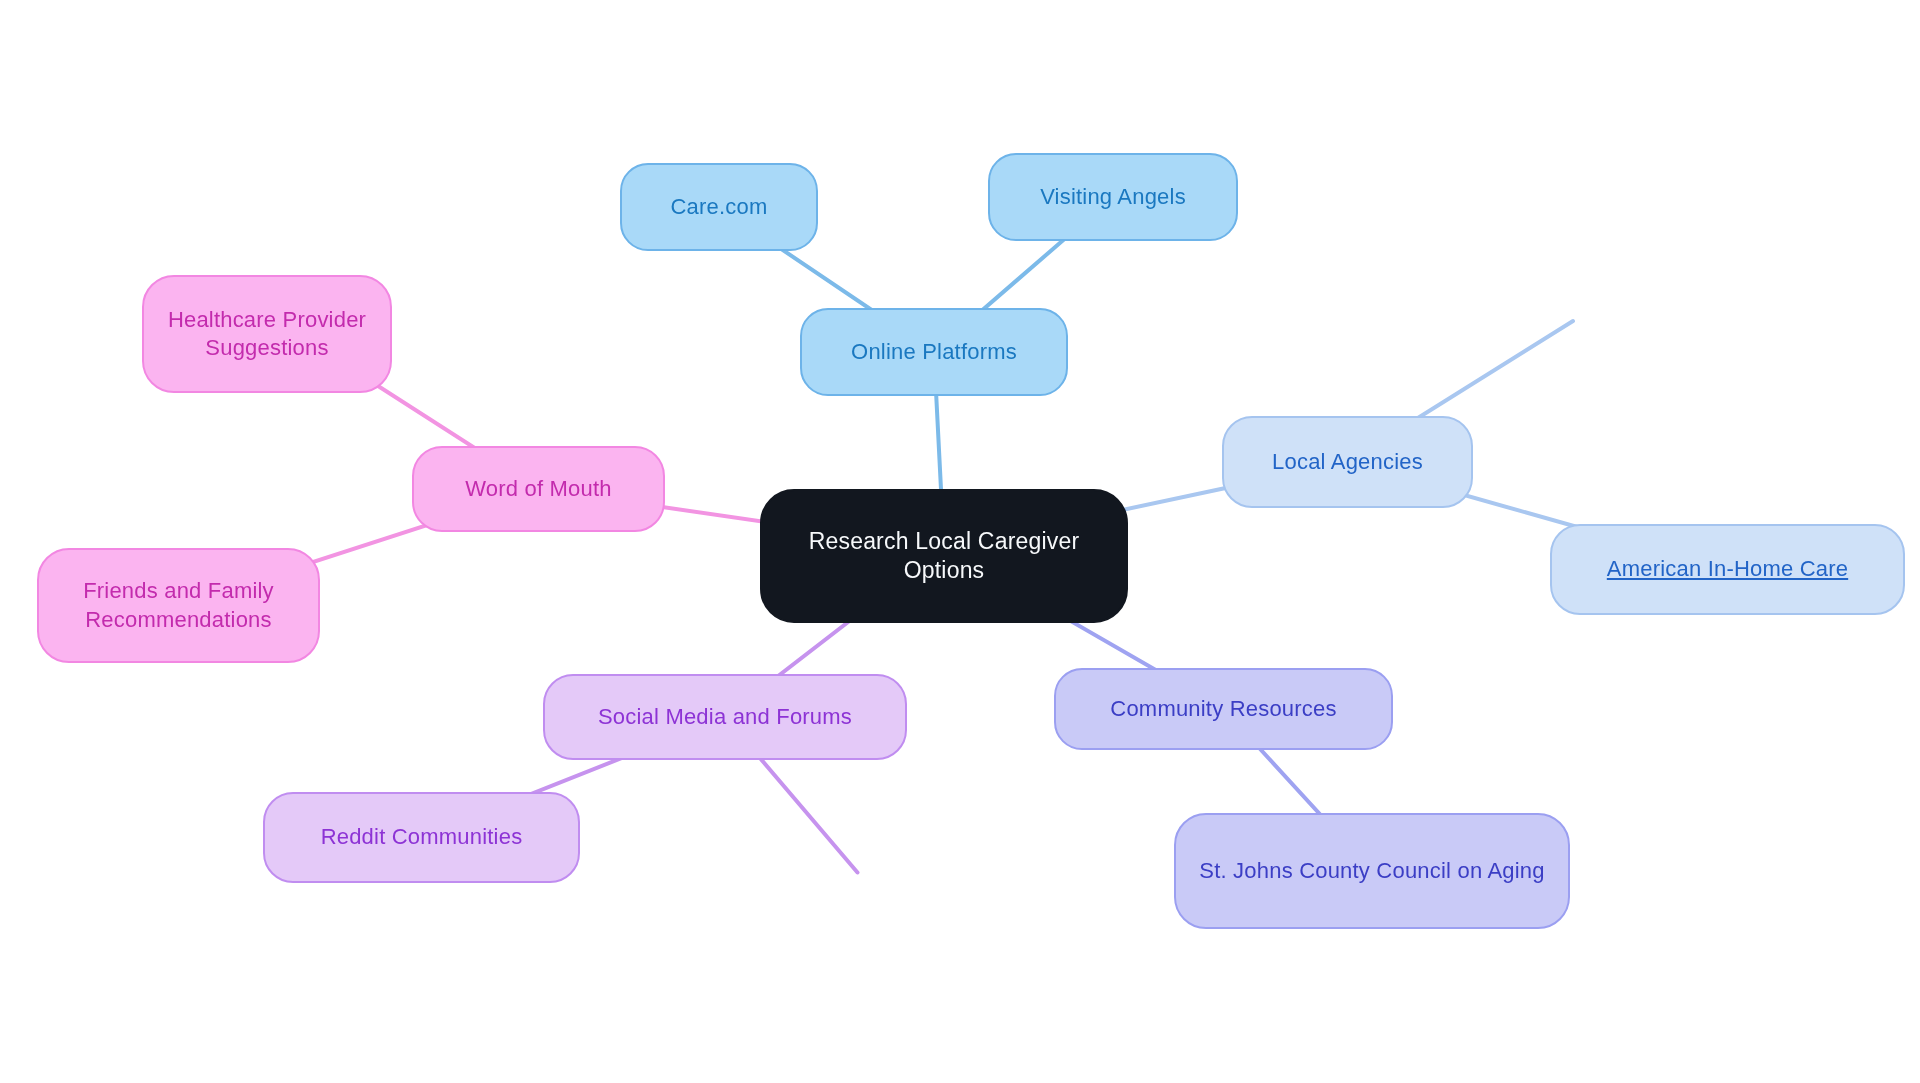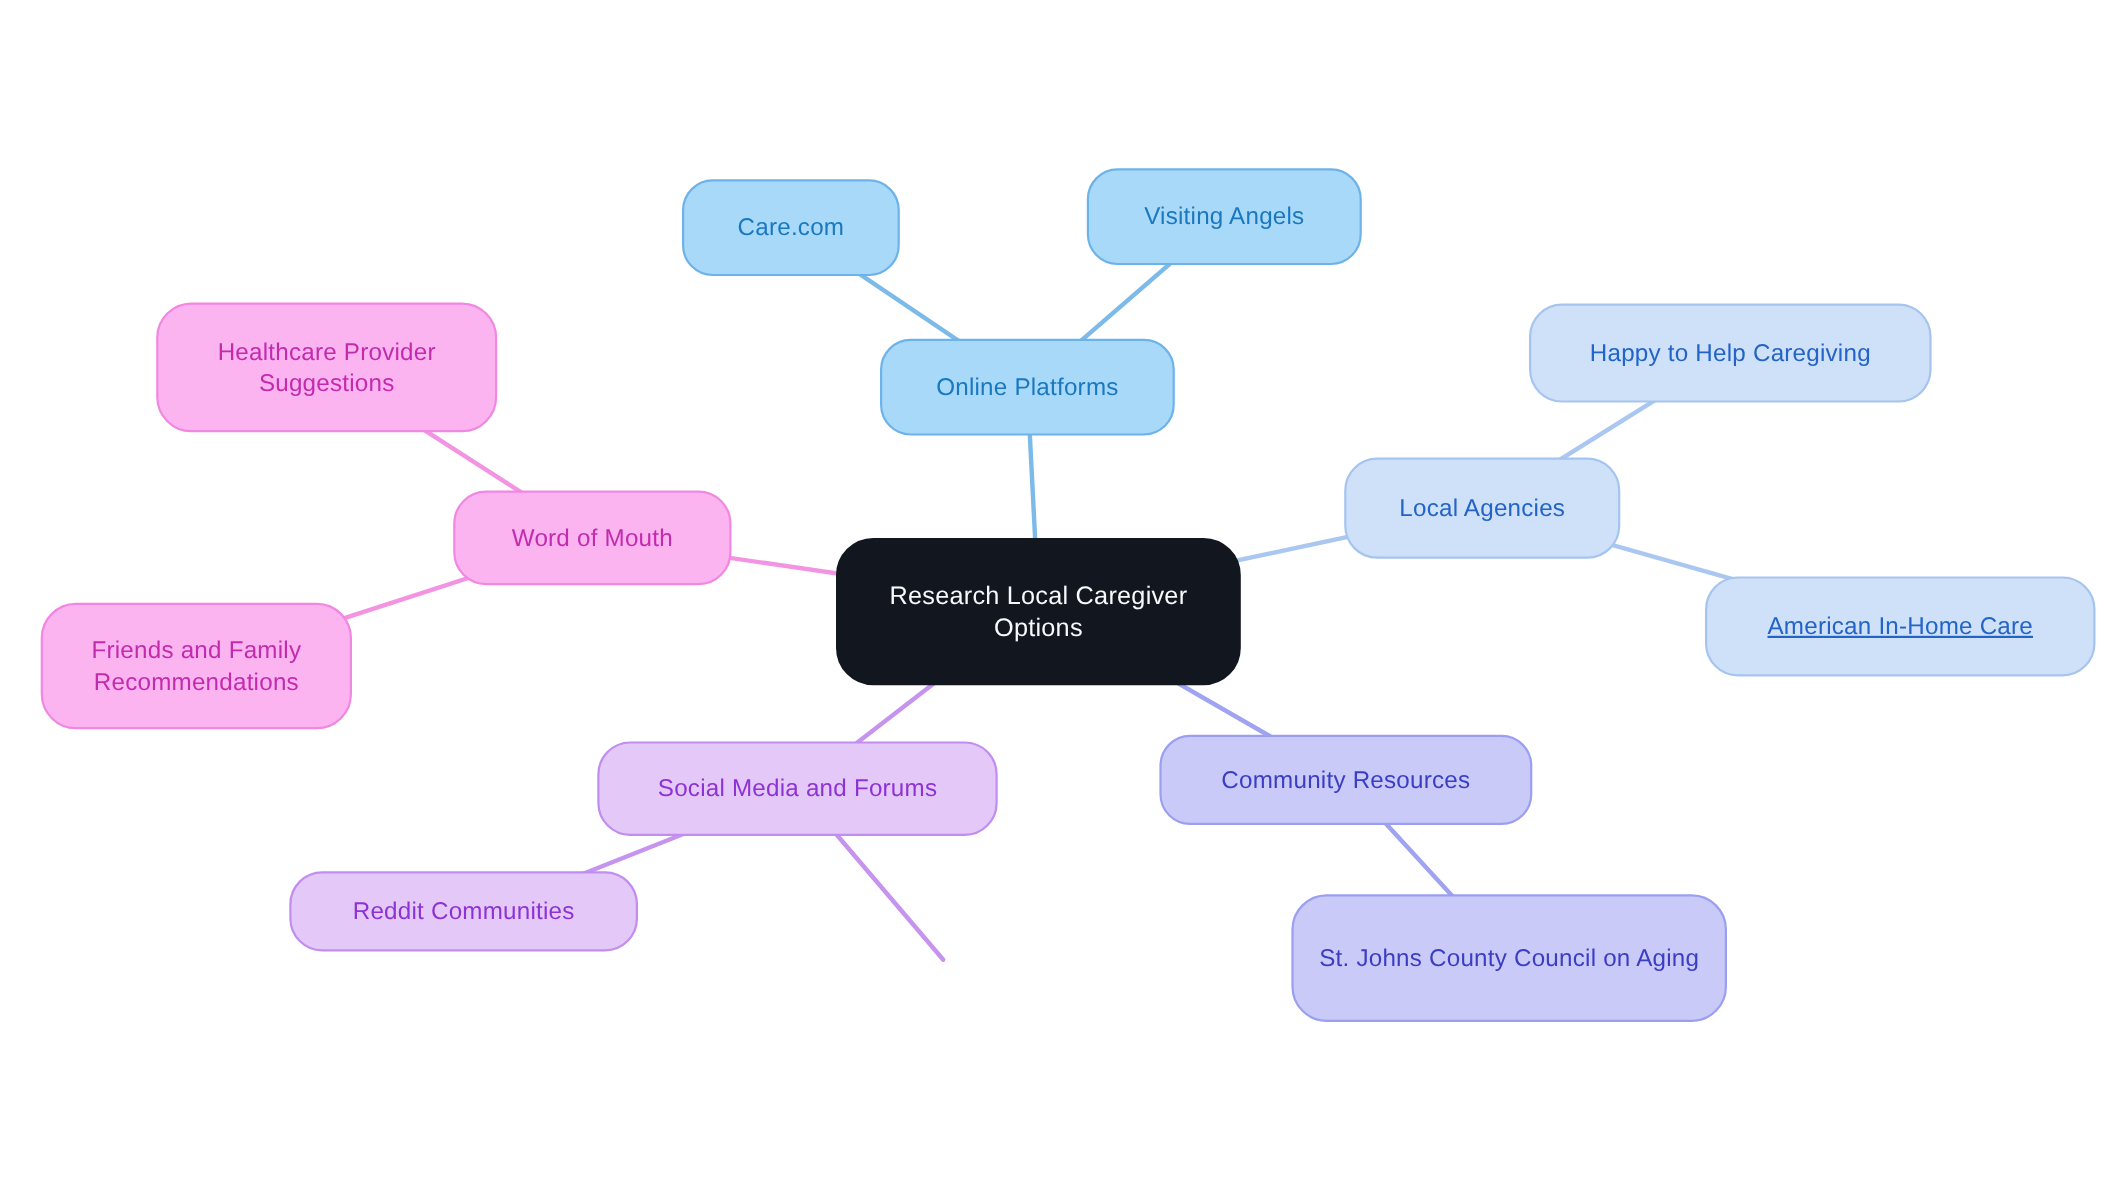--- a/index.html
+++ b/index.html
@@ -69,39 +69,36 @@
     </div>
     <div class="node" style="left: 620px; top: 163px; width: 198px; height: 88px; background: rgb(169, 217, 248); border: 2px solid rgb(109, 179, 233); color: rgb(26, 120, 192); border-radius: 28px; font-size: 22px;">
       <span class="label">Care.com</span>
     </div>
     <div class="node" style="left: 988px; top: 153px; width: 250px; height: 88px; background: rgb(169, 217, 248); border: 2px solid rgb(109, 179, 233); color: rgb(26, 120, 192); border-radius: 28px; font-size: 22px;">
       <span class="label">Visiting Angels</span>
     </div>
     <div class="node" style="left: 1222px; top: 416px; width: 251px; height: 92px; background: rgb(207, 225, 248); border: 2px solid rgb(165, 196, 239); color: rgb(34, 100, 199); border-radius: 30px; font-size: 22px;">
       <span class="label">Local Agencies</span>
     </div>
-    <div class="node" style="left: 1390px; top: 276px; width: 366px; height: 90px; background: rgb(207, 225, 248); border: 2px solid rgb(165, 196, 239); color: rgb(34, 100, 199); border-radius: 30px; font-size: 22px;">
-      <span class="label">Happy to Help Caregiving</span>
-    </div>
     <div class="node" style="left: 1550px; top: 524px; width: 355px; height: 91px; background: rgb(207, 225, 248); border: 2px solid rgb(165, 196, 239); color: rgb(34, 100, 199); border-radius: 30px; font-size: 22px; text-decoration: underline;">
       <span class="label">American In-Home Care</span>
     </div>
     <div class="node" style="left: 412px; top: 446px; width: 253px; height: 86px; background: rgb(251, 180, 240); border: 2px solid rgb(242, 135, 226); color: rgb(195, 43, 173); border-radius: 30px; font-size: 22px;">
       <span class="label">Word of Mouth</span>
     </div>
-    <div class="node" style="left: 142px; top: 275px; width: 310px; height: 118px; background: rgb(251, 180, 240); border: 2px solid rgb(242, 135, 226); color: rgb(195, 43, 173); border-radius: 32px; font-size: 22px;">
+    <div class="node" style="left: 142px; top: 275px; width: 250px; height: 118px; background: rgb(251, 180, 240); border: 2px solid rgb(242, 135, 226); color: rgb(195, 43, 173); border-radius: 32px; font-size: 22px;">
       <span class="label">Healthcare Provider Suggestions</span>
     </div>
     <div class="node" style="left: 37px; top: 548px; width: 283px; height: 115px; background: rgb(251, 180, 240); border: 2px solid rgb(242, 135, 226); color: rgb(195, 43, 173); border-radius: 32px; font-size: 22px;">
       <span class="label">Friends and Family Recommendations</span>
     </div>
     <div class="node" style="left: 543px; top: 674px; width: 364px; height: 86px; background: rgb(228, 201, 248); border: 2px solid rgb(192, 141, 240); color: rgb(141, 51, 213); border-radius: 30px; font-size: 22px;">
       <span class="label">Social Media and Forums</span>
     </div>
-    <div class="node" style="left: 263px; top: 792px; width: 317px; height: 73px; background: rgb(228, 201, 248); border: 2px solid rgb(192, 141, 240); color: rgb(141, 51, 213); border-radius: 30px; font-size: 22px;">
+    <div class="node" style="left: 263px; top: 792px; width: 317px; height: 91px; background: rgb(228, 201, 248); border: 2px solid rgb(192, 141, 240); color: rgb(141, 51, 213); border-radius: 30px; font-size: 22px;">
       <span class="label">Reddit Communities</span>
     </div>
     <div class="node" style="left: 1054px; top: 668px; width: 339px; height: 82px; background: rgb(201, 202, 247); border: 2px solid rgb(155, 159, 241); color: rgb(59, 62, 197); border-radius: 28px; font-size: 22px;">
       <span class="label">Community Resources</span>
     </div>
     <div class="node" style="left: 1174px; top: 813px; width: 396px; height: 116px; background: rgb(201, 202, 247); border: 2px solid rgb(155, 159, 241); color: rgb(59, 62, 197); border-radius: 32px; font-size: 22px;">
       <span class="label">St. Johns County Council on Aging</span>
     </div>
   </div>
 

